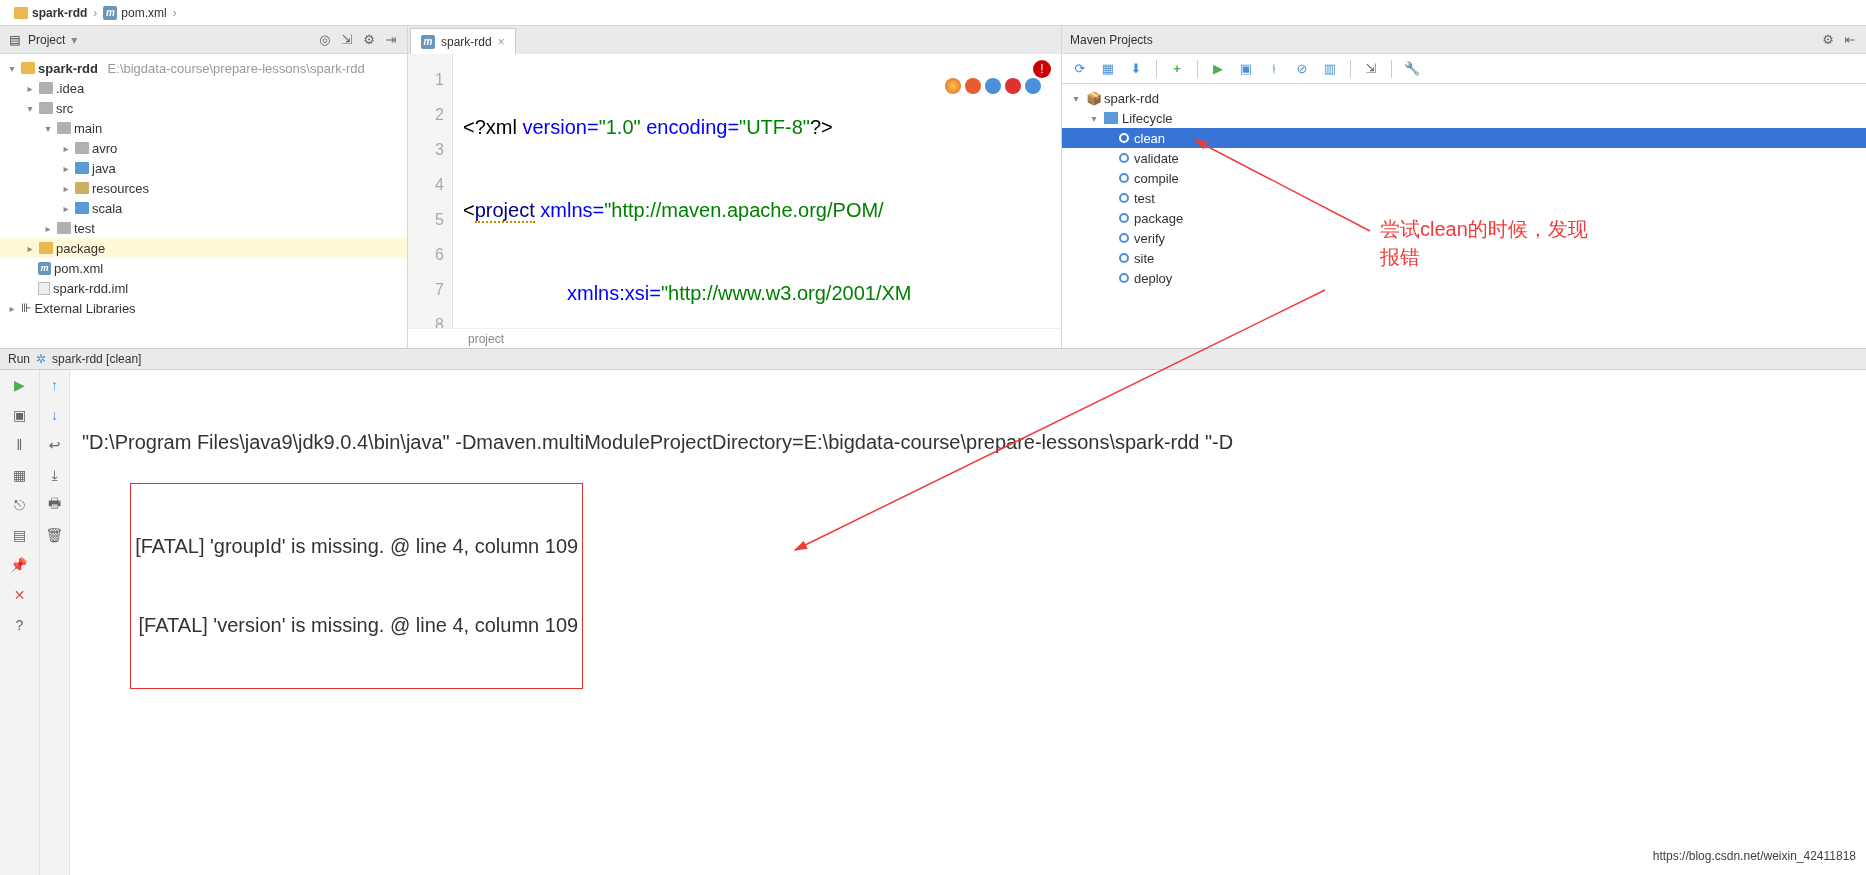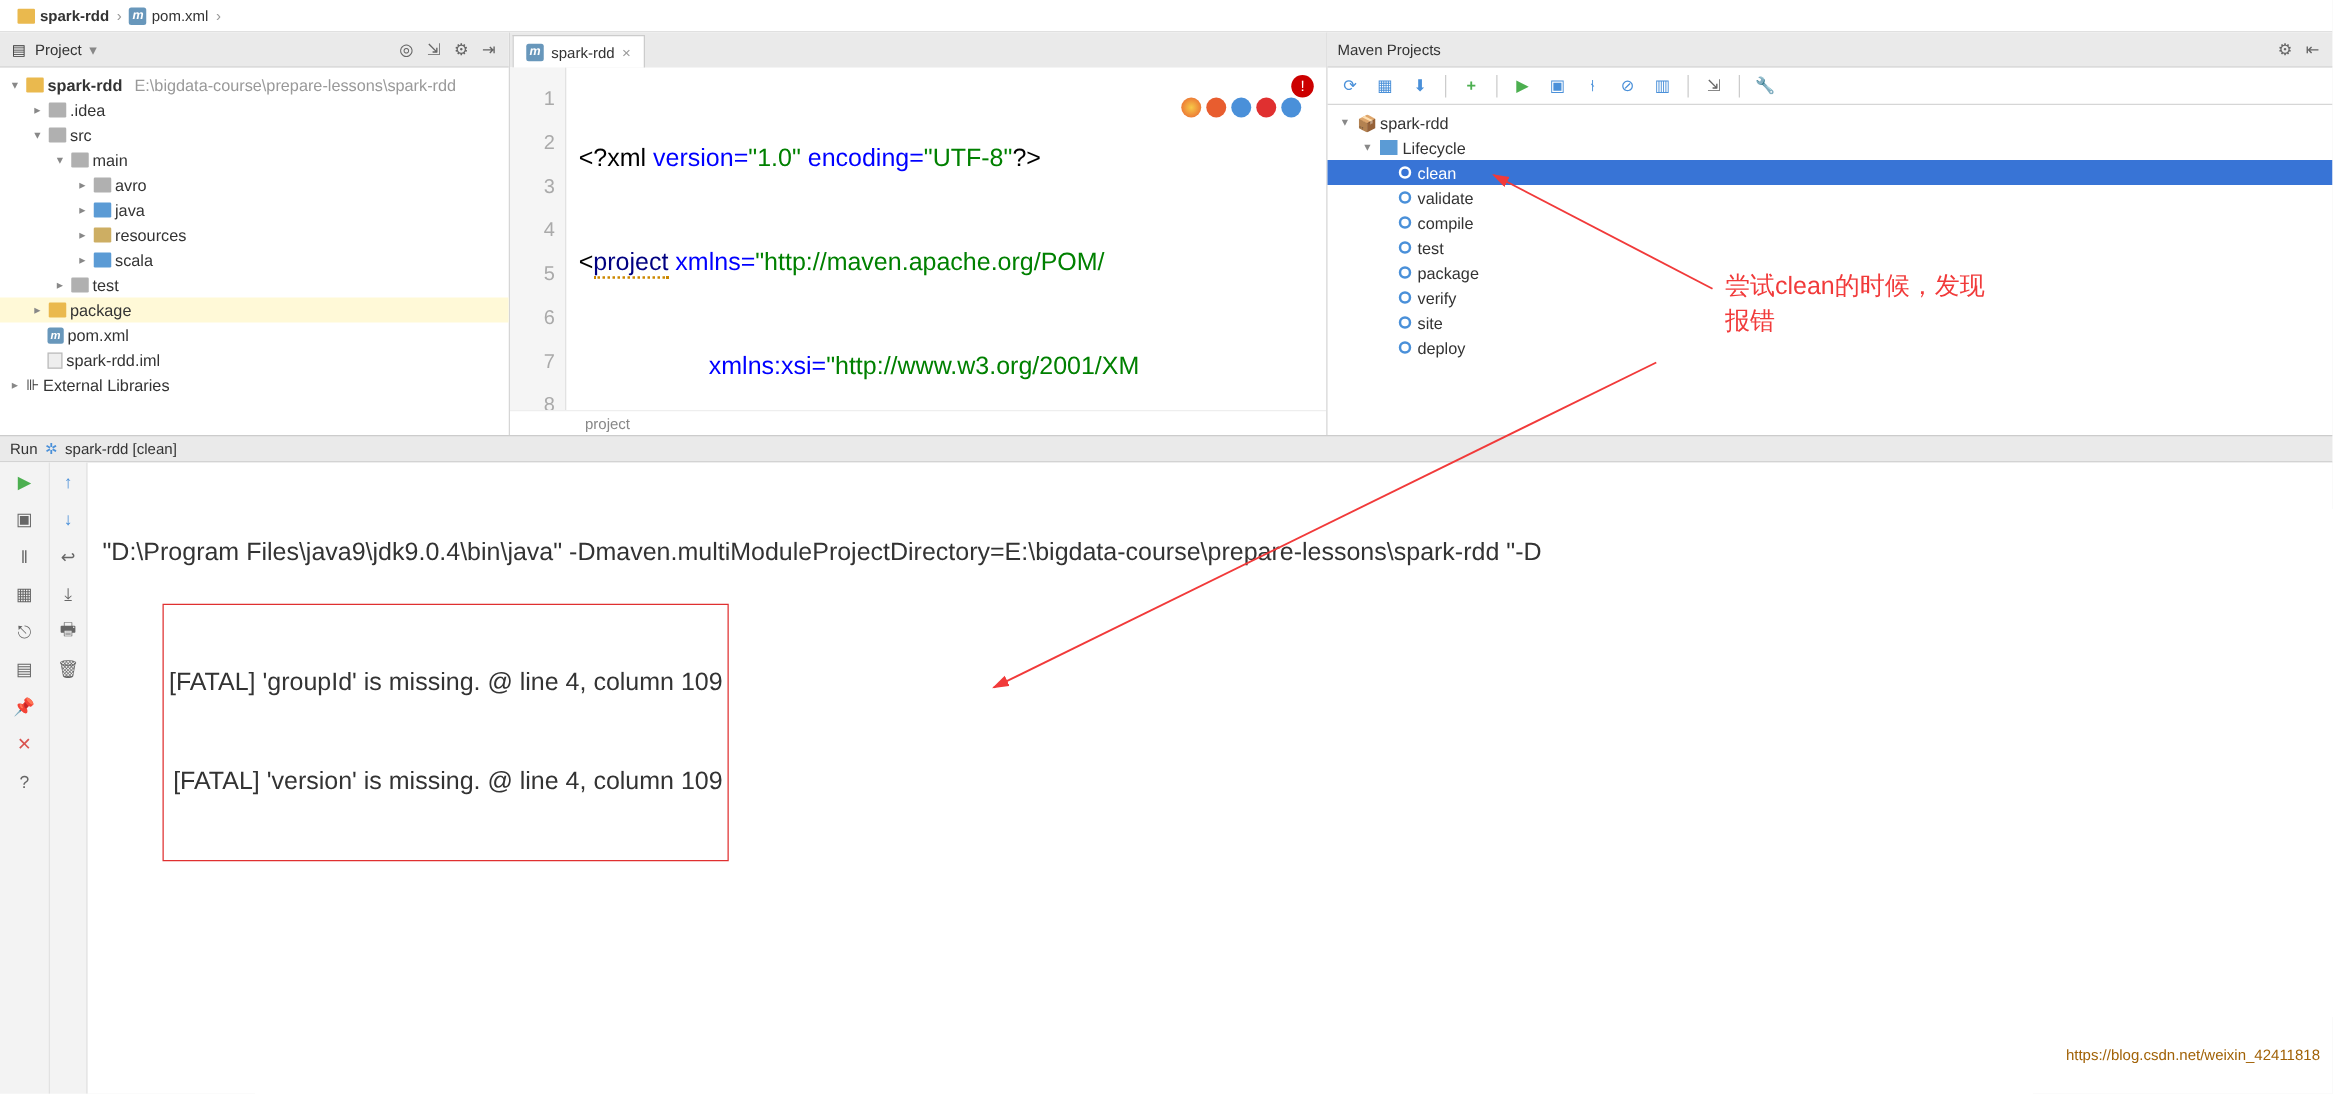--- a/index.html
+++ b/index.html
@@ -60,21 +60,21 @@
 .mvn-mod { width:14px; height:14px; display:inline-block; }
 
 .run-bar { height:22px; background:#eaeaea; border-top:1px solid #ccc; border-bottom:1px solid #ccc; display:flex; align-items:center; padding:0 8px; gap:6px; }
 .console-wrap { display:flex; height:505px; background:#fff; }
 .console-gutter { width:40px; display:flex; flex-direction:column; align-items:center; gap:12px; padding-top:6px; background:#f3f3f3; border-right:1px solid #e2e2e2; }
 .console-gutter2 { width:30px; display:flex; flex-direction:column; align-items:center; gap:12px; padding-top:6px; background:#f3f3f3; border-right:1px solid #e2e2e2; }
 .cg-ico { width:18px; height:18px; display:flex; align-items:center; justify-content:center; color:#666; font-size:14px; }
 .console { flex:1; padding:8px 12px; font-family:Consolas,Monaco,monospace; font-size:20px; white-space:pre; }
 .console .l { line-height:33px; }
 .red-box { border:1px solid #e03030; padding:0 4px; display:inline-block;text-align:right; }
-.watermark { position:absolute; bottom:24px; right:10px; color:#a16207; font-size:12px; }
+.watermark { position:absolute; bottom:12px; right:10px; color:#404040; font-size:12px; }
 
 
 .annot-text { position:absolute; font-size:20px; color:#f13a3a; font-family:"Microsoft YaHei",sans-serif; line-height:28px; }
 .arrow-svg { position:absolute; pointer-events:none; }
 </style>
 </head>
 <body>
 
 <div class="breadcrumb">
   <div class="bc-item">

